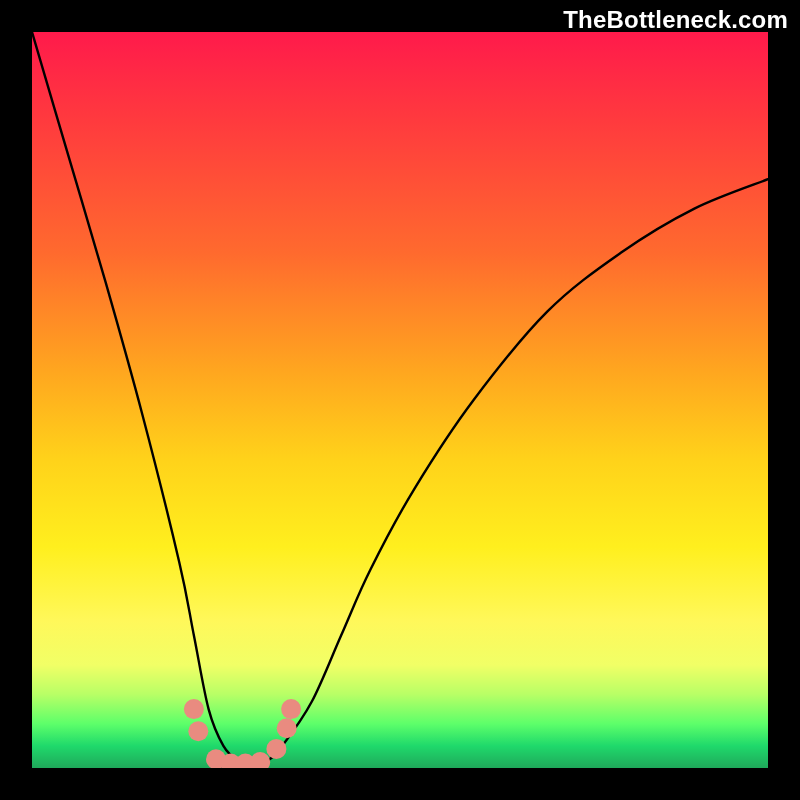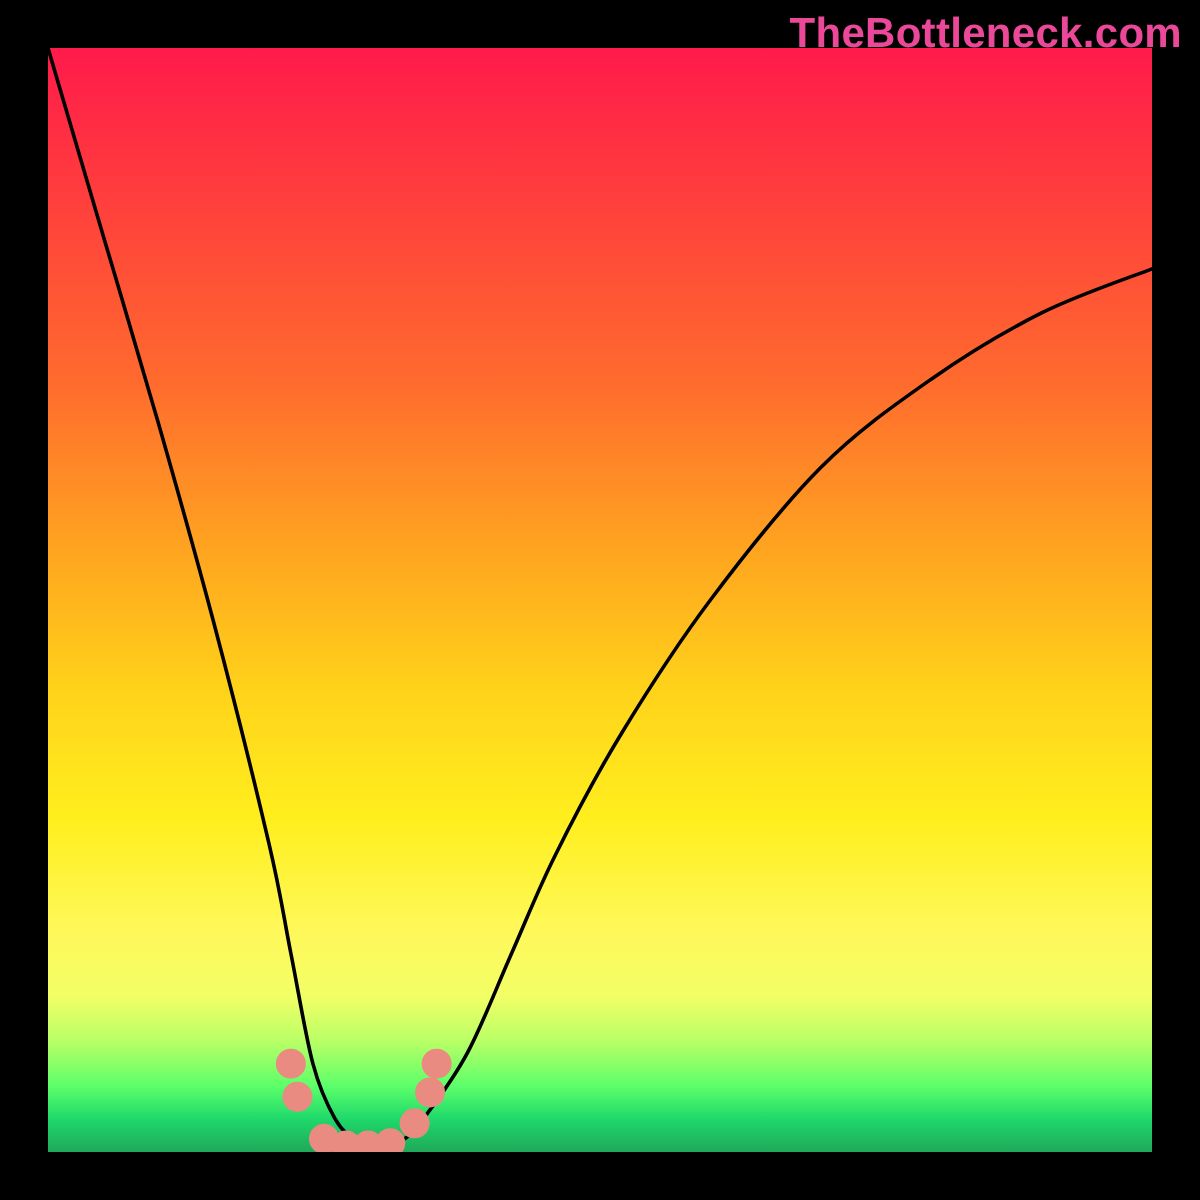--- a/index.html
+++ b/index.html
@@ -39,23 +39,23 @@
       #5dff6a 94%,
       #1fd96b 97%,
       #1fa85a 100%
     );
     overflow: hidden;
   }
   .watermark {
     position: absolute;
     right: 12px;
     top: 6px;
-    font-size: 28px;
+    font-size: 24px;
     font-weight: 600;
-    color: #ec4899;
+    color: #ffffff;
     letter-spacing: 0.2px;
     user-select: none;
   }
   svg.curve {
     position: absolute;
     left: 0;
     top: 0;
     width: 736px;
     height: 736px;
     overflow: visible;

